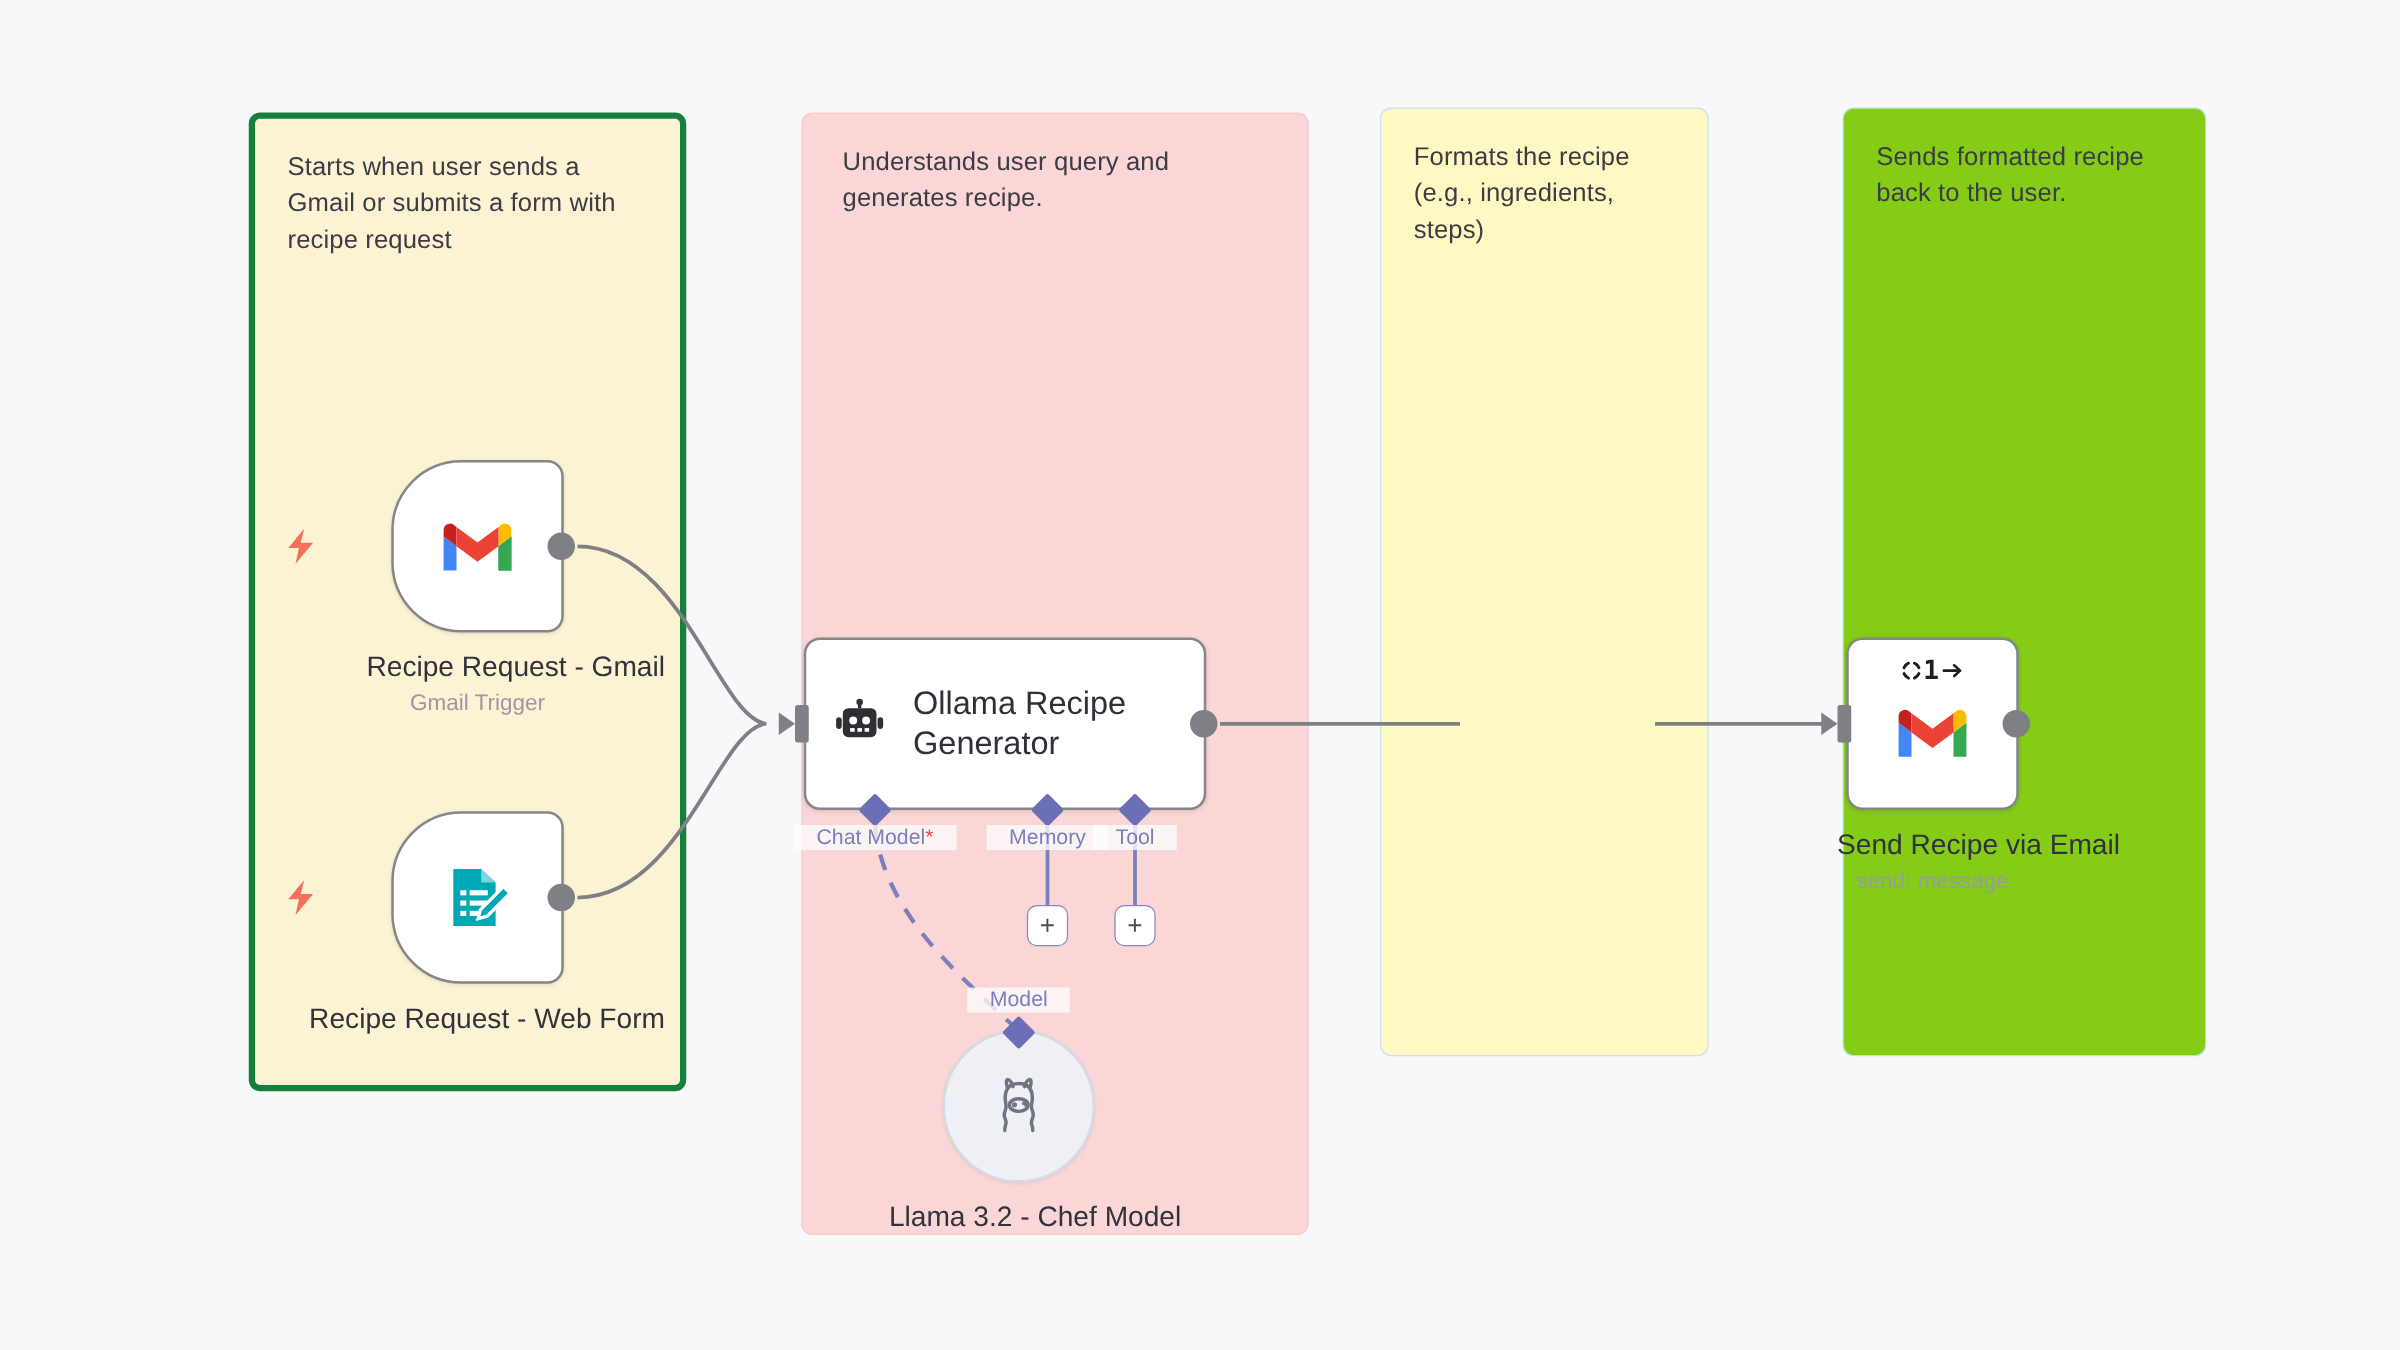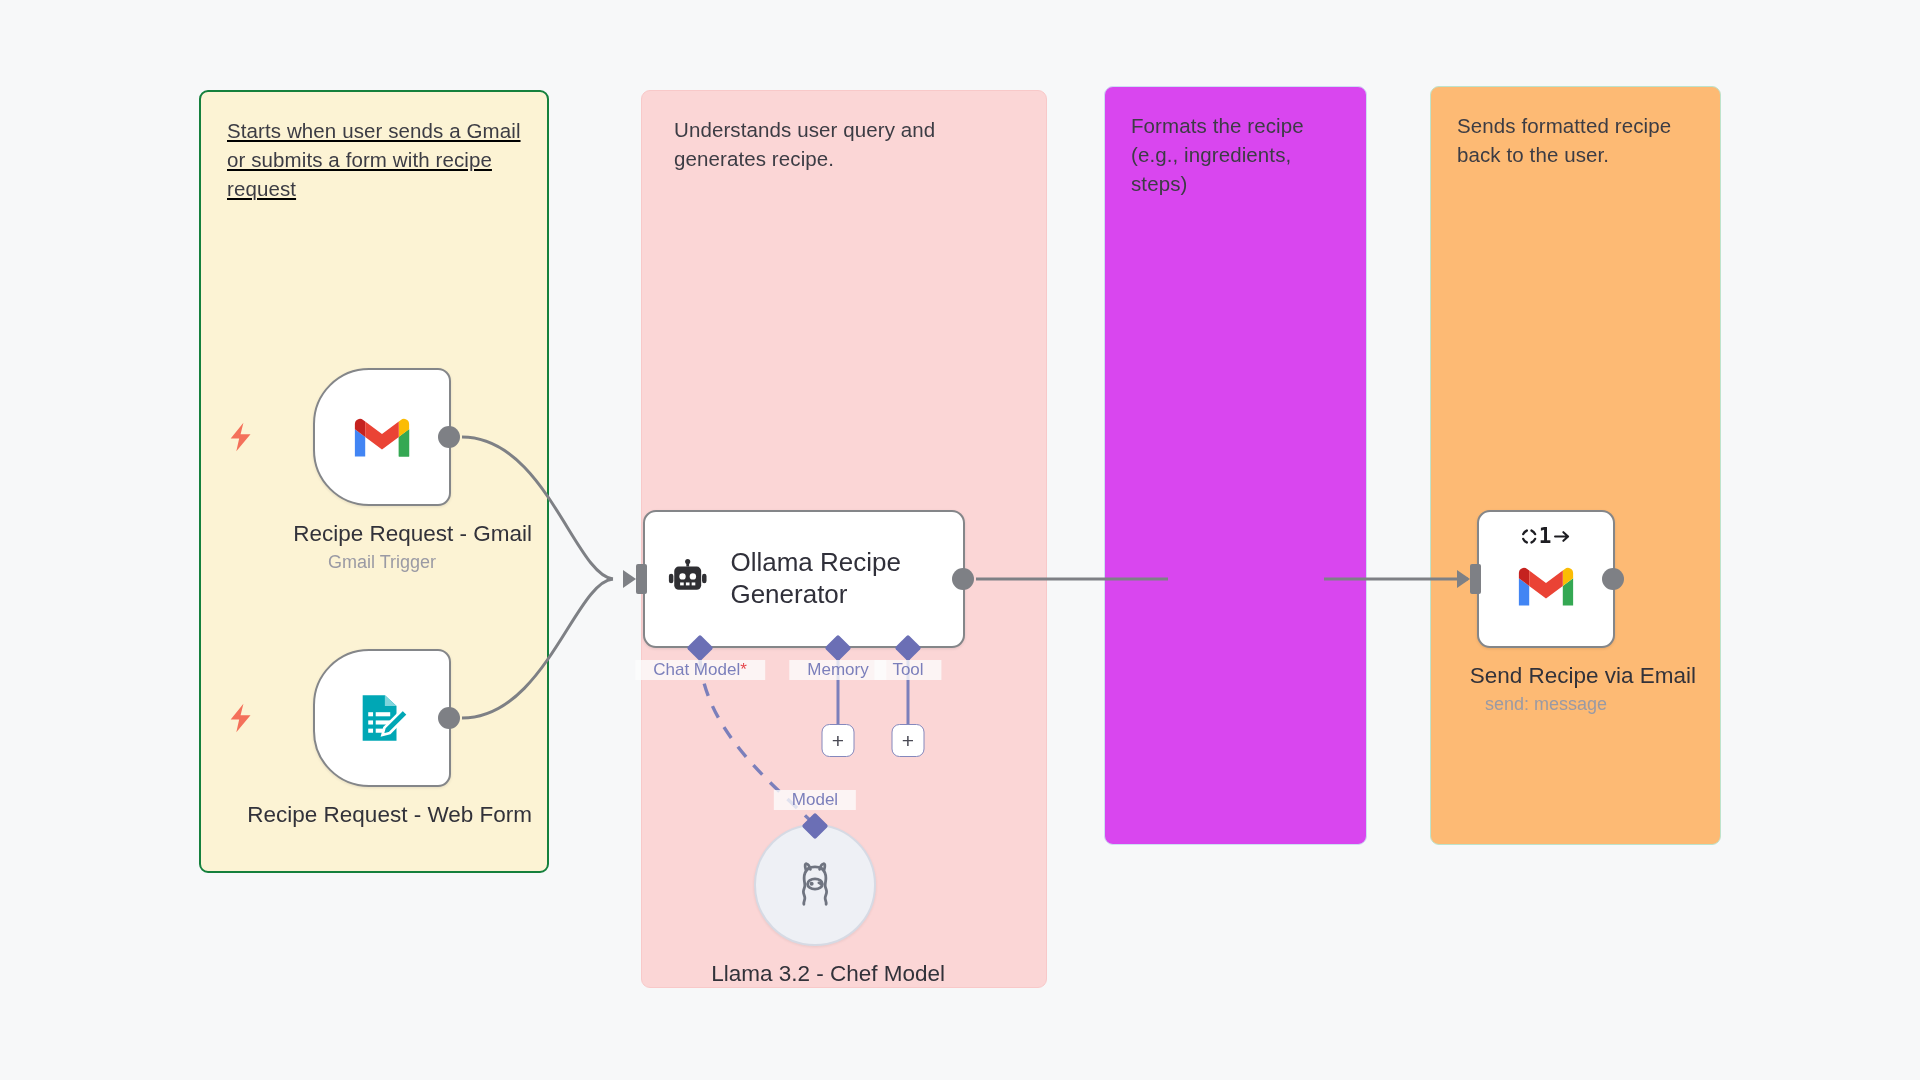--- a/index.html
+++ b/index.html
@@ -17,24 +17,24 @@
     border-radius: 9px;
     padding: 24px 26px 0 26px;
   }
   .sticky .note-text {
     font-size: 20.5px;
     line-height: 1.42;
     color: #3c3c44;
     white-space: pre-line;
     letter-spacing: .1px;
   }
-  .sticky-yellow { background: #fcf3d4; border: 2px solid #15803d; text-decoration: underline; }
+  .sticky-yellow { background: #fcf3d4; border: 5px solid #15803d; }
   .sticky-pink   { background: #fbd6d6; border: 1px solid #f8c9c9; }
-  .sticky-blue   { background: #d946ef; border: 1px solid #cddff2; }
-  .sticky-green  { background: #fdba74; border: 1px solid #bde3cc; }
+  .sticky-blue   { background: #fef9c3; border: 1px solid #cddff2; }
+  .sticky-green  { background: #84cc16; border: 1px solid #bde3cc; margin-left: 44px; }
 
   
   #wires { position: absolute; left: 0; top: 0; width: 1920px; height: 1080px; pointer-events: none; }
 
   
   .node { position: absolute; }
   .node-box {
     position: relative;
     background: #fff;
     border: 2px solid #848689;

